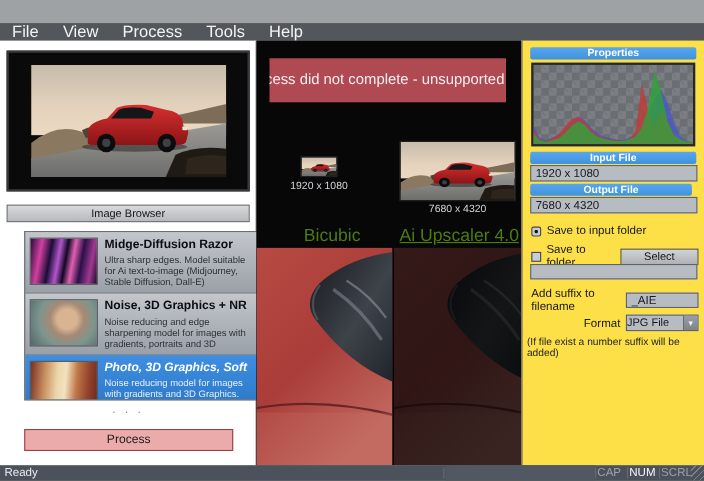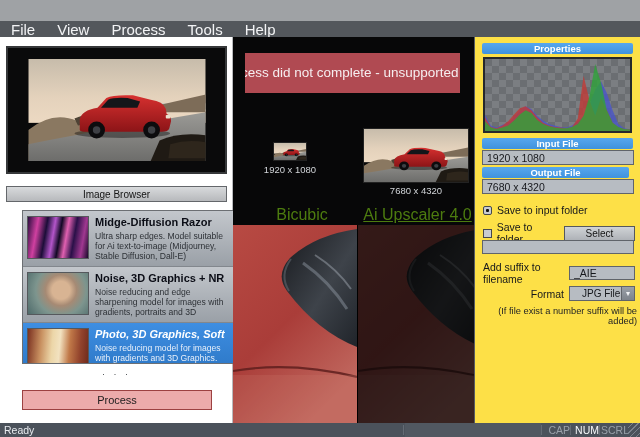--- a/index.html
+++ b/index.html
@@ -115,34 +115,34 @@
     display:inline-block; }
   .selectbtn { margin-left:auto; width:74px; height:15px;
     background:linear-gradient(#d0d3d6,#aeb2b7); border:1px solid #55585d;
     font-family:"Liberation Sans",sans-serif; font-size:10px; color:#141414; }
   .f-path { position:absolute; left:7px; top:203px; width:152px; height:14px; }
   .r-suffix { top:224px; width:152px; }
   .f-suffix { width:66px; height:14px; margin-left:auto; }
   .r-format { top:249px; width:152px; justify-content:flex-end; }
   .dropdown { width:66px; height:15px; background:#b7bcc2;
     border:1px solid #60646a; display:flex; align-items:center; font-size:10px; }
-  .ddtext { flex:1; padding-left:12px; }
+  .ddtext { flex:1; padding-left:0; }
   .ddarrow { width:13px; height:100%; background:linear-gradient(#9aa0a8,#7d838b);
     border-left:1px solid #60646a; color:#f0f2f4; font-size:8px; text-align:center;
     line-height:13px; }
-  .note { position:absolute; left:4px; top:269px; width:158px; text-align:right;
+  .note { position:absolute; left:4px; top:269px; width:158px; text-align:left;
     font-size:9.3px; color:#1d1f24; }
   
   .statusbar { position:absolute; left:0; top:423px; width:640px; height:14px;
     background:#4b525b; color:#e8ebef; font-size:10.5px; display:flex;
     align-items:center; }
   .ready { padding-left:4px; flex:1; }
   .pane-sep { width:1px; height:10px; background:#646b74; margin-right:1px; }
   .pane-empty { width:136px; height:100%; background:#515861; }
-  .key { width:27px; text-align:right; }
+  .key { width:27px; text-align:left; }
   .key.dim { color:#99a0a9; }
   .key.on { color:#f6f8fa; }
   .grip { width:12px; height:100%;
     background:repeating-linear-gradient(135deg,transparent 0 3px,#7a828c 3px 4px); }
 </style>
 </head>
 <body>
 
 <svg width="0" height="0" style="position:absolute">
   <defs>

